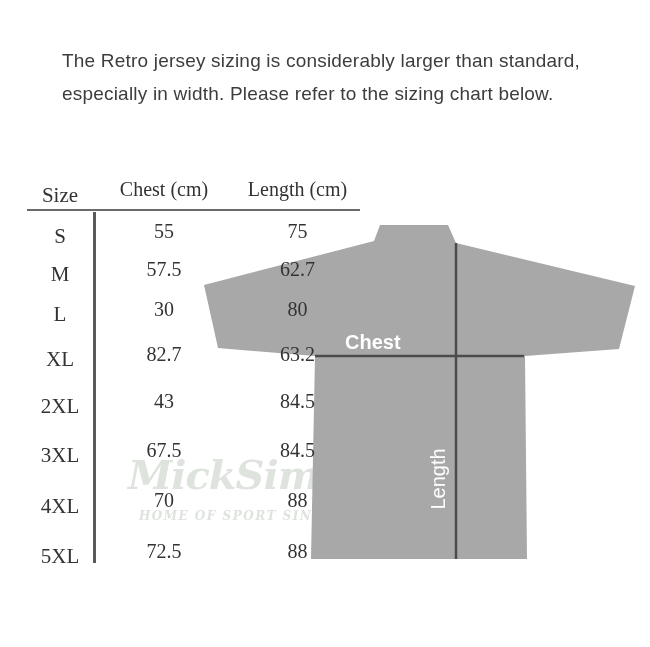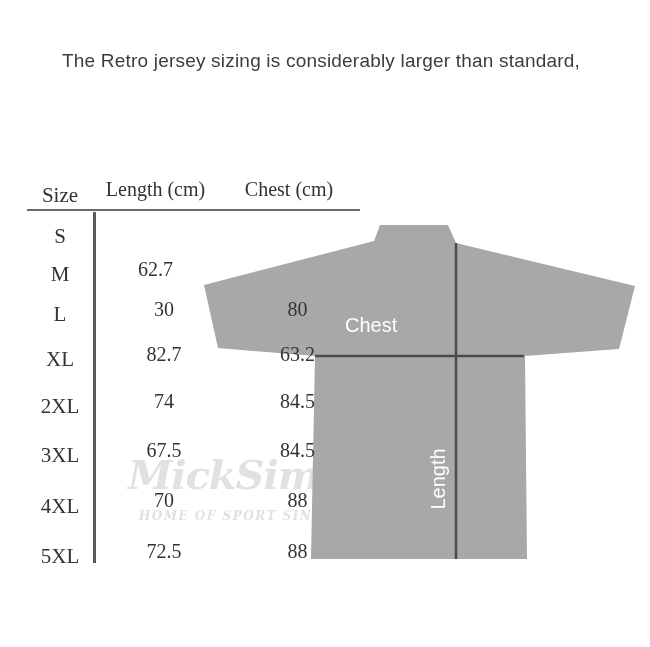--- a/index.html
+++ b/index.html
@@ -68,24 +68,25 @@
   }
   .diagram-label {
     position: absolute;
     z-index: 3;
     color: #ffffff;
     font-size: 20px;
     font-family: "Liberation Sans", sans-serif;
   }
   .chest-label {
     left: 345px;
-    top: 314px;
+    top: 331px;
     width: 60px;
     height: 22px;
     line-height: 22px;
+    font-weight: bold;
   }
   .length-label {
     left: 402px;
     top: 469px;
     width: 72px;
     height: 20px;
     line-height: 20px;
     text-align: center;
     transform: rotate(-90deg);
   }
@@ -126,65 +127,68 @@
   .c { text-align: center; }
   .c.size   { width: 66px; font-size: 21px; margin-top: 11px; }
   .c.chest  { width: 142px; }
   .c.length { width: 125px; }
 </style>
 </head>
 <body>
 
 <div class="stage">
 
-  <p class="intro"><span>The Retro jersey sizing is considerably larger than standard,</span><br></p>
+  <p class="intro"><span>The Retro jersey sizing is considerably larger than standard,</span><br><span>especially in width. Please refer to the sizing chart below.</span></p>
 
   <div class="watermark">
     <div class="wm-brand"><span>MickSimmons</span><span class="wm-reg">®</span></div>
     <div class="wm-tagline">HOME OF SPORT SINCE 1877</div>
   </div>
 
   <svg class="jersey-svg" width="650" height="647" viewBox="0 0 650 647" aria-hidden="true">
     <polygon points="380,225 448,225 456,243 635,286 619,349 525,356 527,559 311,559 315,356 218,348 204,285 374,241" fill="#a8a8a8"></polygon>
     <line x1="315" y1="356" x2="524" y2="356" stroke-width="2.5" stroke="#4b4b4b"></line>
     <line x1="456" y1="243" x2="456" y2="559" stroke-width="2.5" stroke="#4b4b4b"></line>
   </svg>
 
   <div class="diagram-label chest-label">Chest</div>
   <div class="diagram-label length-label">Length</div>
 
   <div class="size-table">
     <div class="thead">
       <div class="c size">Size</div>
+      <div class="c chest">Chest (cm)</div>
       <div class="c length">Length (cm)</div>
-      <div class="c chest">Chest (cm)</div>
     </div>
     <div class="hline"></div>
     <div class="vline"></div>
 
     <div class="trow" style="height:40px">
       <div class="c size">S</div>
+      <div class="c chest">55</div>
+      <div class="c length">75</div>
     </div>
     <div class="trow" style="height:36px">
       <div class="c size">M</div>
+      <div class="c chest">57.5</div>
       <div class="c length">62.7</div>
     </div>
     <div class="trow" style="height:44px">
       <div class="c size">L</div>
       <div class="c chest">30</div>
       <div class="c length">80</div>
     </div>
     <div class="trow" style="height:46px">
       <div class="c size">XL</div>
       <div class="c chest">82.7</div>
       <div class="c length">63.2</div>
     </div>
     <div class="trow" style="height:48px">
       <div class="c size">2XL</div>
-      <div class="c chest">74</div>
+      <div class="c chest">43</div>
       <div class="c length">84.5</div>
     </div>
     <div class="trow" style="height:50px">
       <div class="c size">3XL</div>
       <div class="c chest">67.5</div>
       <div class="c length">84.5</div>
     </div>
     <div class="trow" style="height:51px">
       <div class="c size">4XL</div>
       <div class="c chest">70</div>

